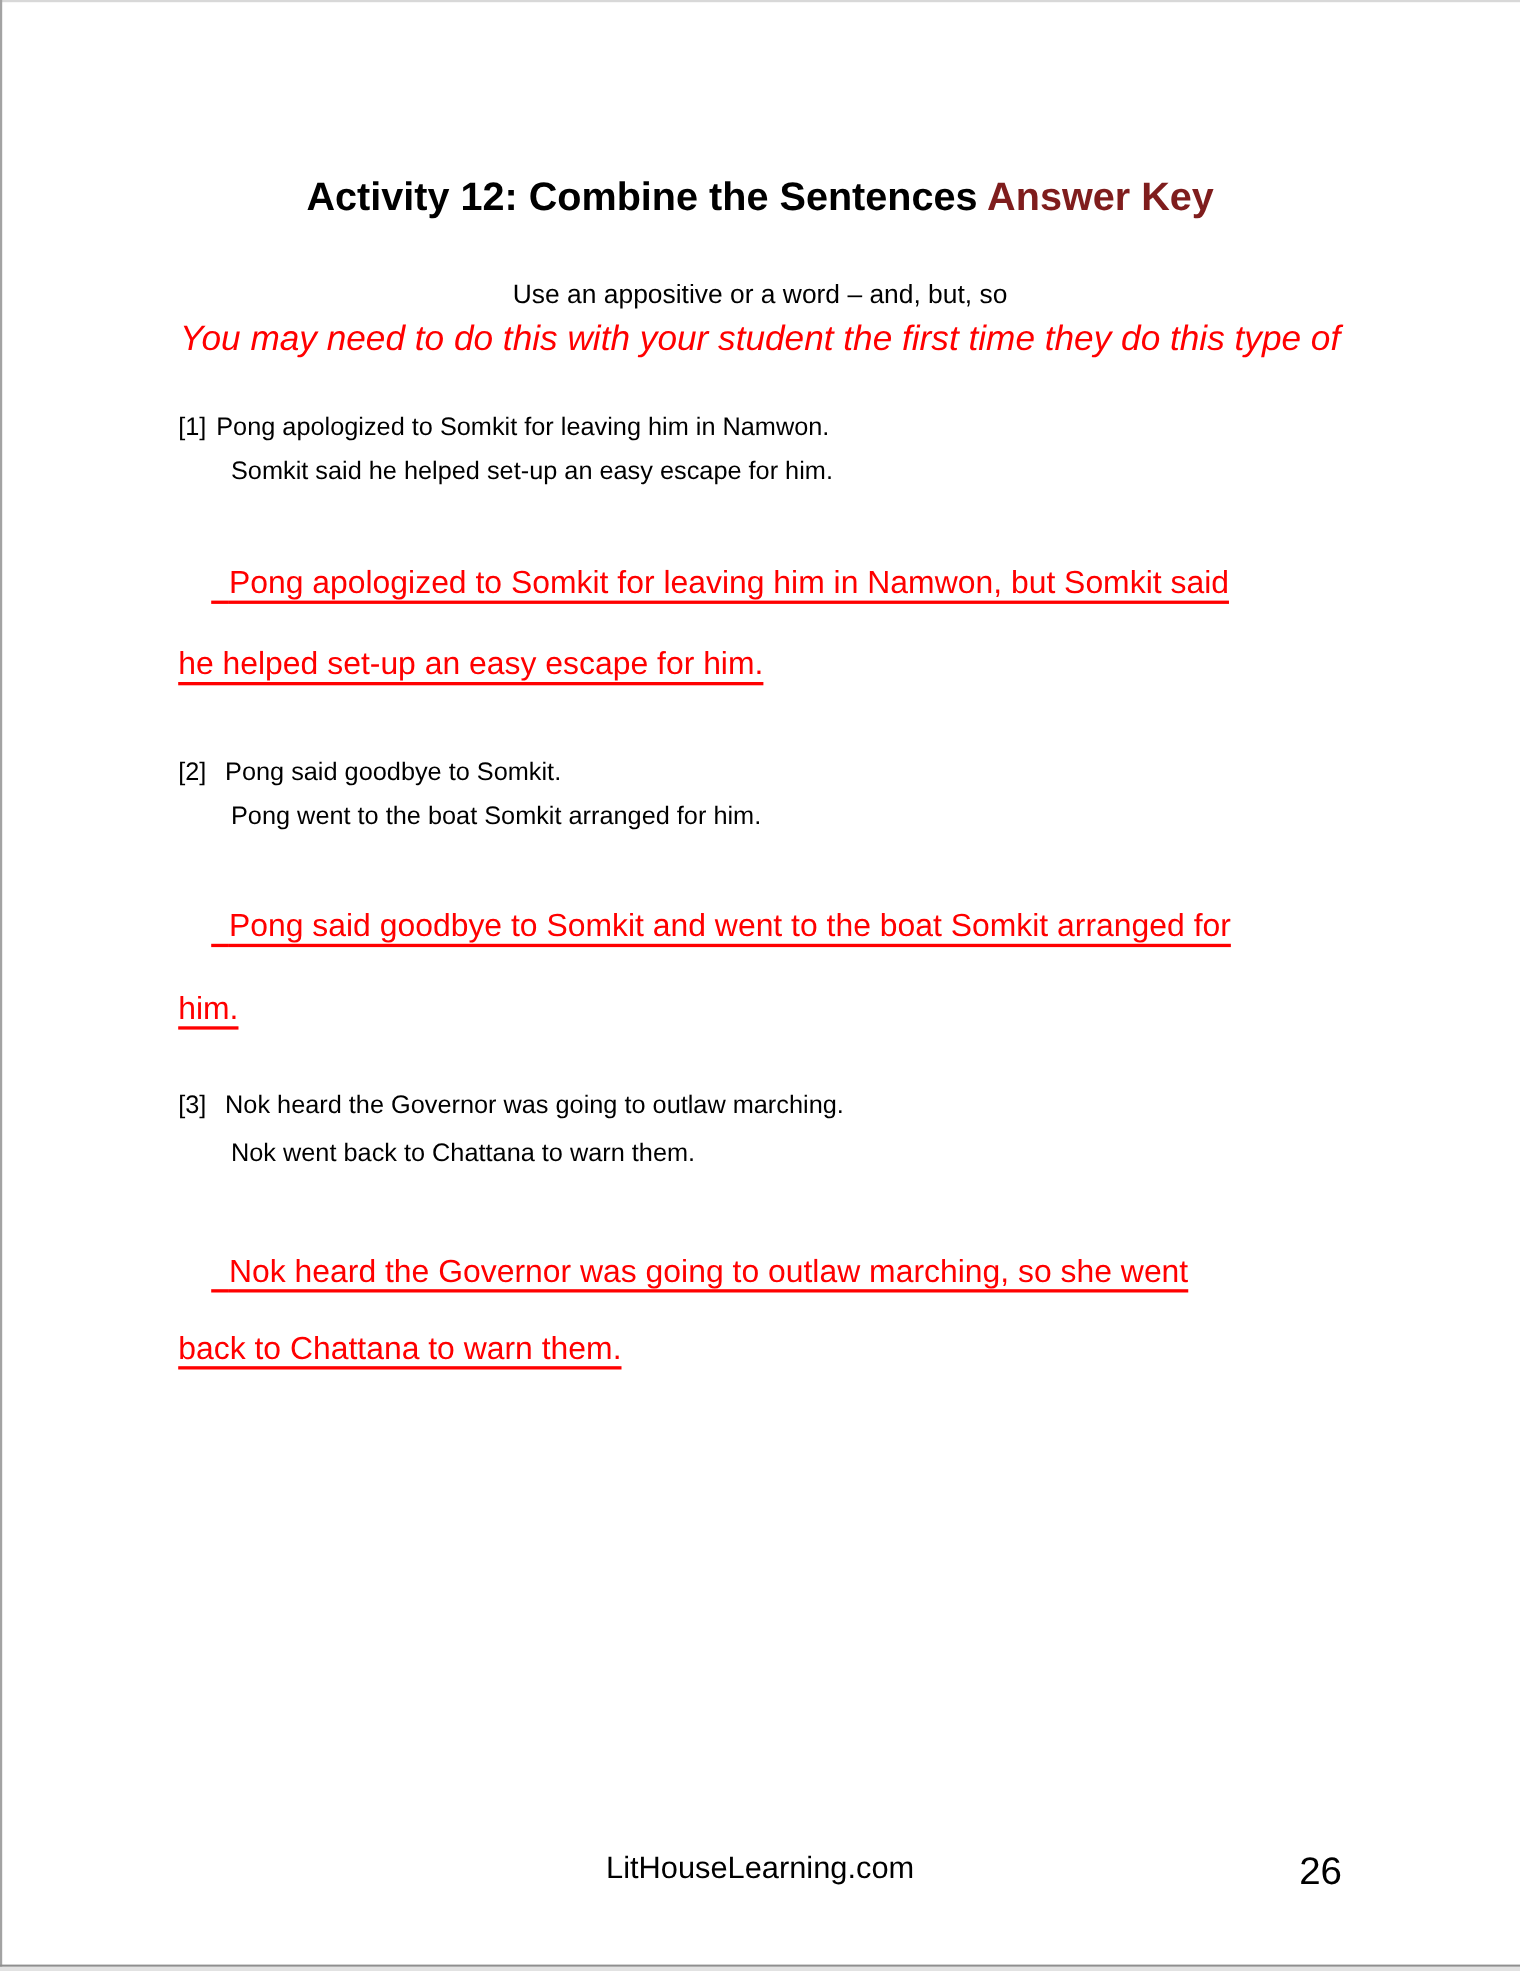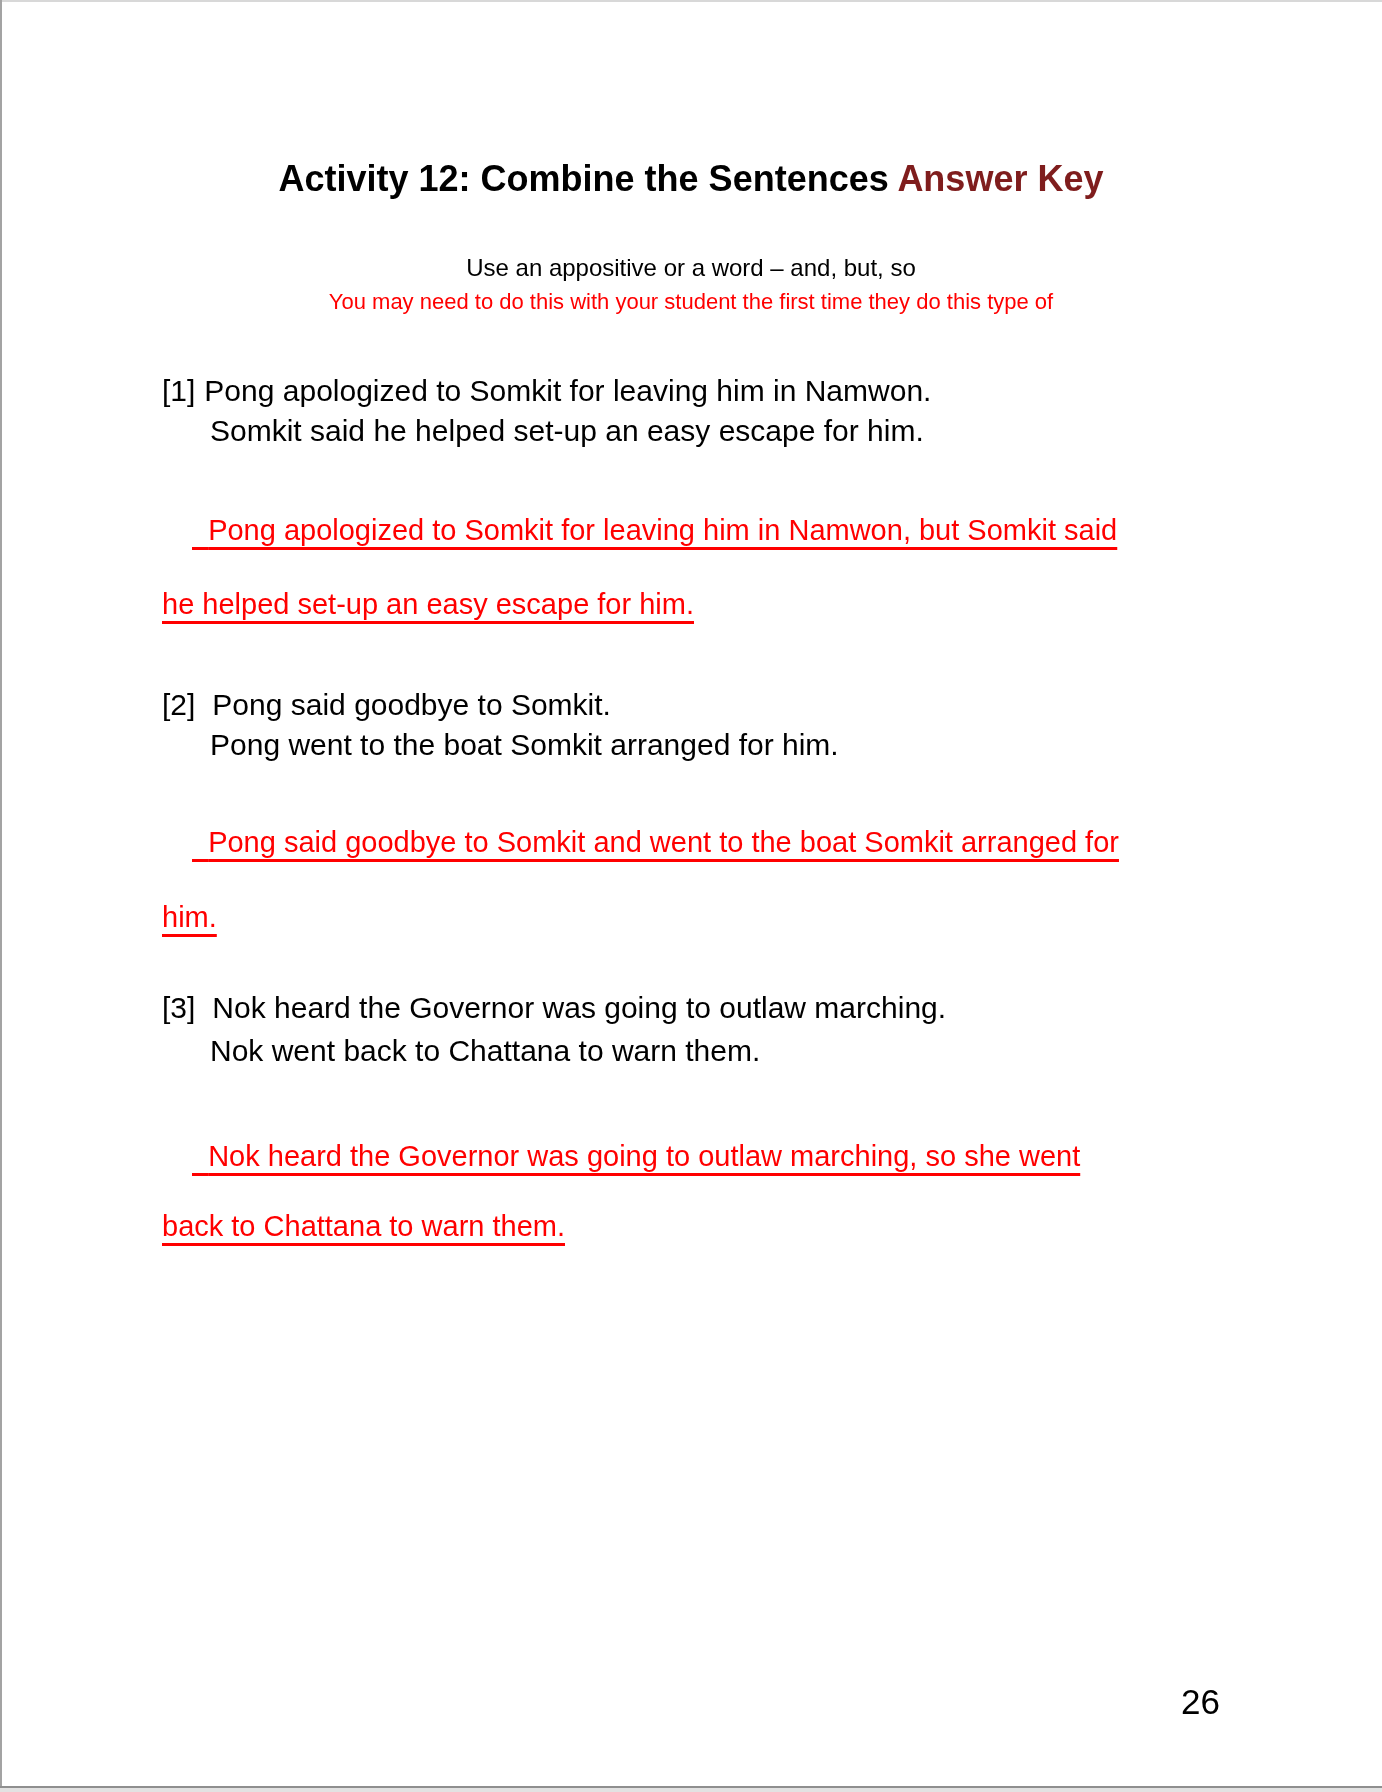--- a/index.html
+++ b/index.html
@@ -32,30 +32,31 @@
     font-weight: bold;
     letter-spacing: 0;
   }
   .title .red { color: #7f1d1d; }
 
   .sub { font-size: 24px; }
   .sub1 { top: 221px; }
   .sub2 { top: 254px; }
 
   .note {
-    font-size: 22px;
+    font-size: 32px;
+    font-style: italic;
     color: #ff0000;
   }
   .note1 { top: 289px; }
   .note2 { top: 328px; }
 
   .qline {
     left: 162px;
     width: 1100px;
-    font-size: 30px;
+    font-size: 23px;
   }
   .qline2 { padding-left: 48px; }
 
   .qnum { margin-right: 9px; }
   .qnum.wide { margin-right: 17px; }
 
   .answer {
     left: 162px;
     width: 1100px;
     font-size: 29px;
@@ -134,15 +135,16 @@
     <span class="qnum wide">[3]</span><span>Nok heard the Governor was going to outlaw marching.</span>
   </div>
   <div class="line qline qline2 q3l2">Nok went back to Chattana to warn them.</div>
   <div class="line answer answer-first a3l1">
     <span class="u">Nok heard the Governor was going to outlaw marching, so she went</span>
   </div>
   <div class="line answer a3l2">
     <span class="u">back to Chattana to warn them.</span>
   </div>
 
+  <div class="line footer-site">LitHouseLearning.com</div>
   <div class="line footer-page">26</div>
 
 </div>
 
 </body></html>

